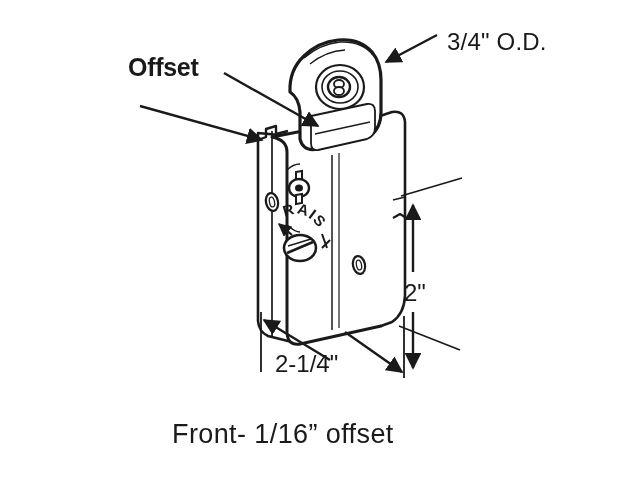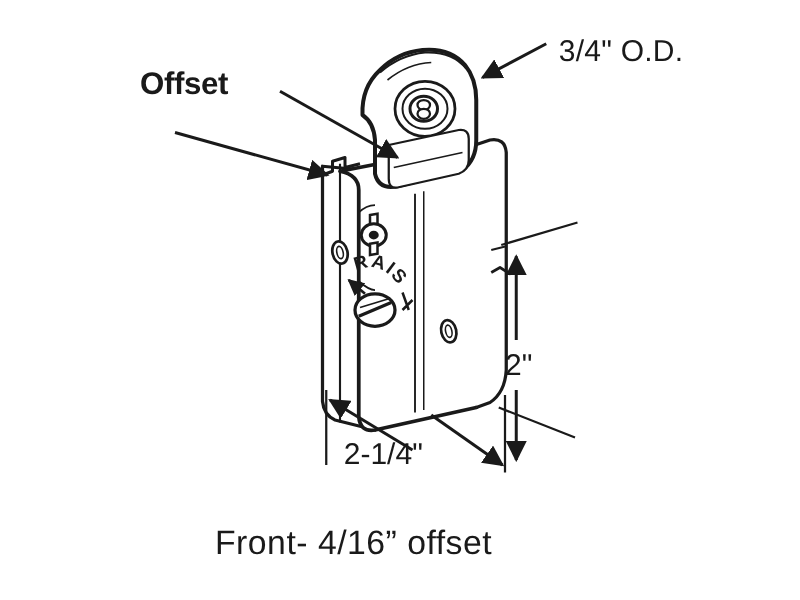--- a/index.html
+++ b/index.html
@@ -25,21 +25,21 @@
     width: 640px;
     height: 480px;
   }
   .lbl {
     position: absolute;
     white-space: nowrap;
     color: #1a1a1a;
     line-height: 1;
   }
   .lbl-offset {
-    left: 112px;
+    left: 128px;
     top: 55px;
     font-size: 25px;
     font-weight: bold;
     letter-spacing: -0.3px;
   }
   .lbl-od {
     left: 447px;
     top: 30px;
     font-size: 24px;
     font-weight: normal;
@@ -231,15 +231,15 @@
   </svg>
 
   <div class="lbl lbl-offset">Offset</div>
 
   <div class="lbl lbl-od">3/4" O.D.</div>
 
   <div class="lbl lbl-width">2-1/4"</div>
 
   <div class="lbl lbl-height">2"</div>
 
-  <div class="lbl lbl-caption">Front- 4/16” offset</div>
+  <div class="lbl lbl-caption">Front- 1/16” offset</div>
 
 </div>
 
 </body></html>

